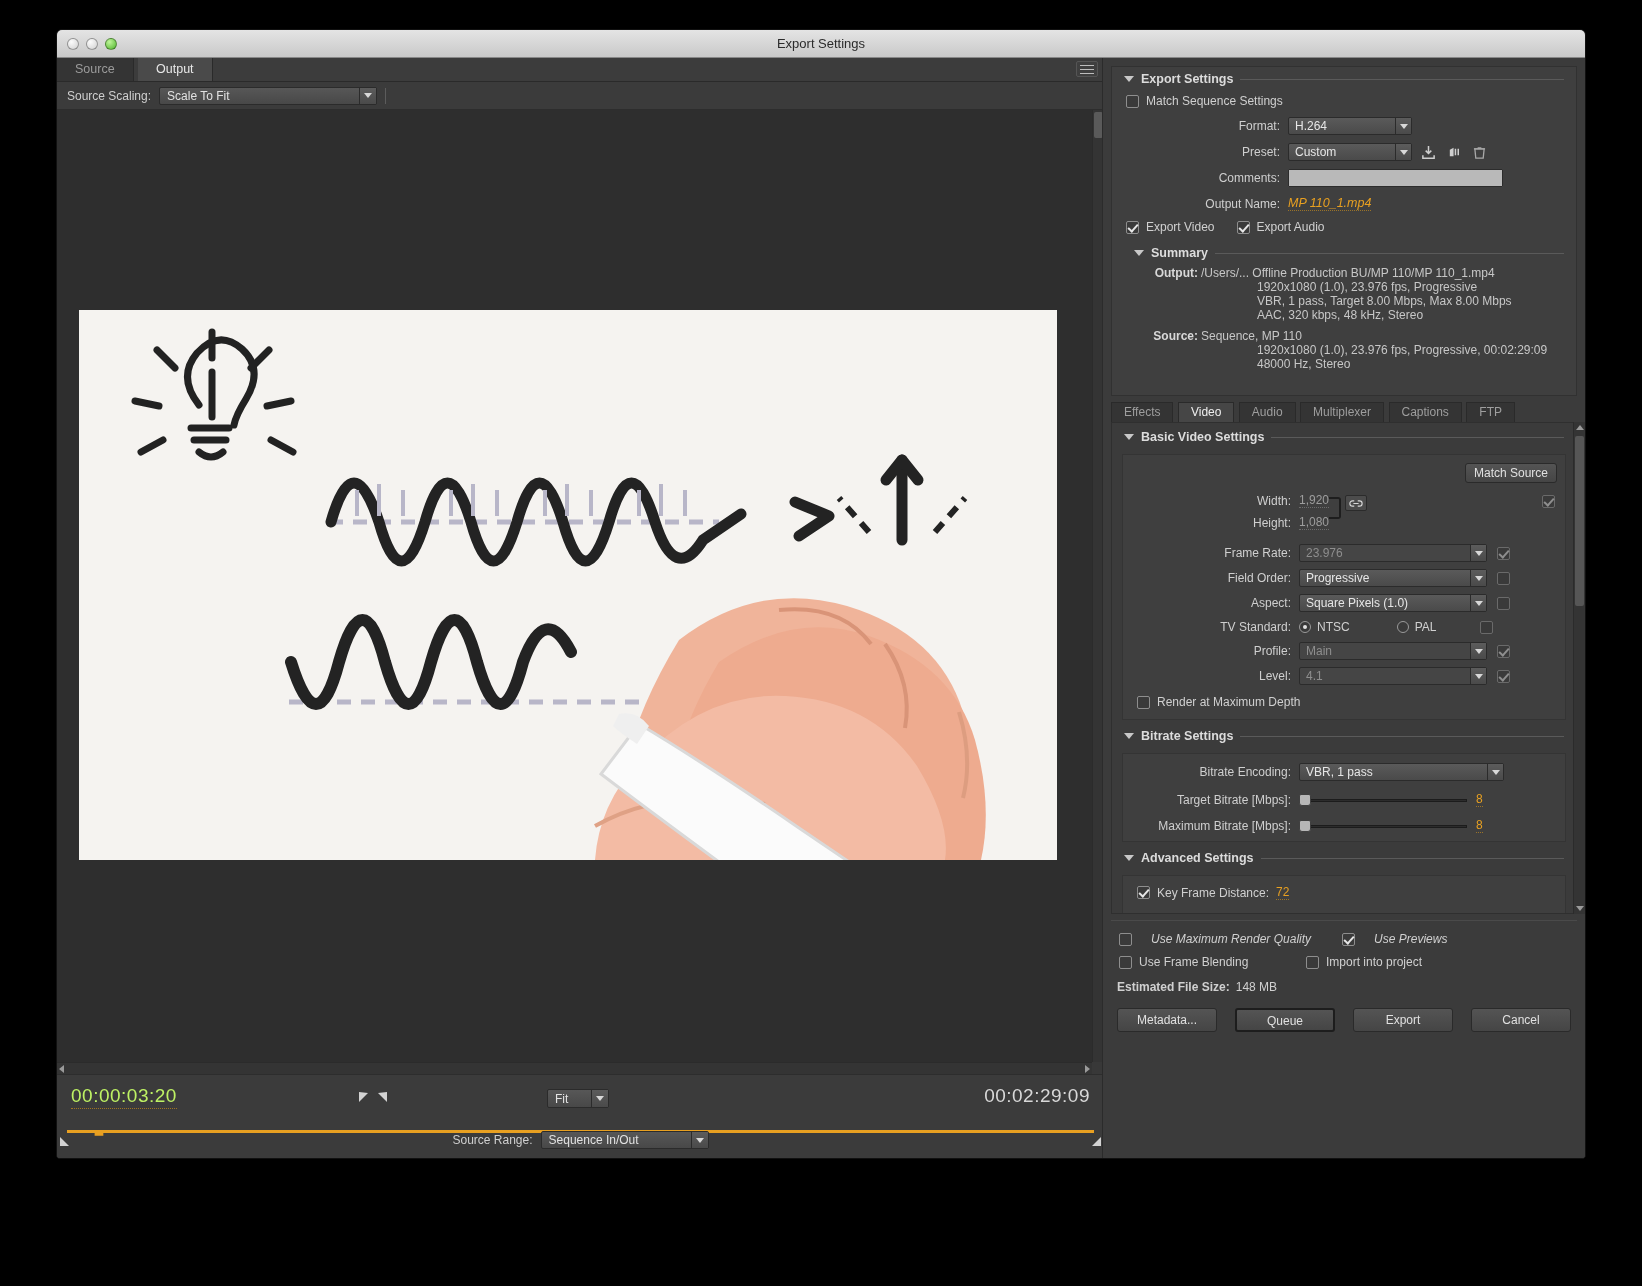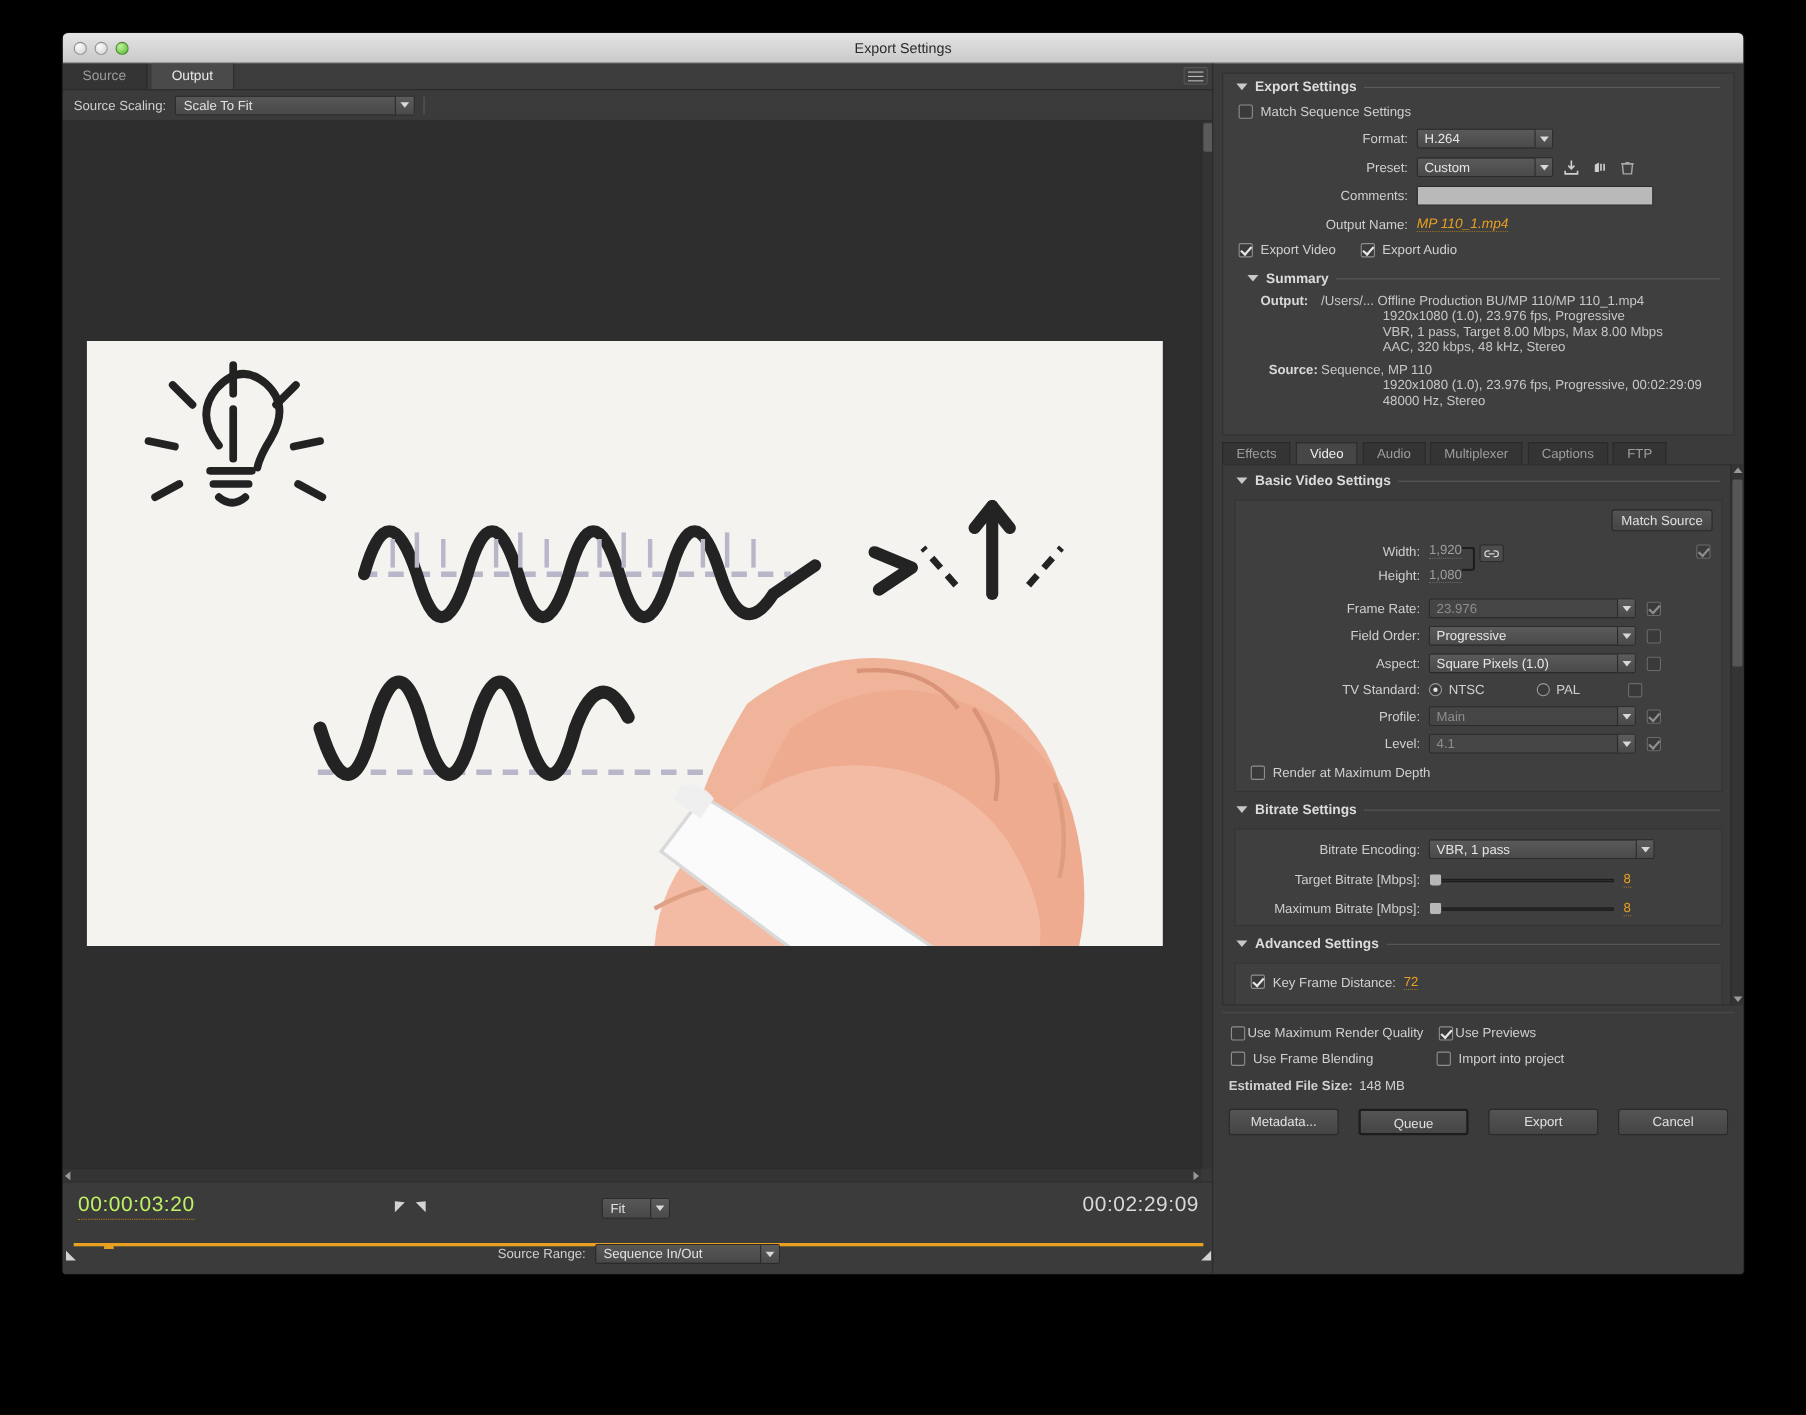--- a/index.html
+++ b/index.html
@@ -426,21 +426,21 @@
           <span>Export Audio</span>
         </div>
 
         <div class="sectionhdr" style="margin-top:7px;padding-left:22px;">
           <span class="tri"></span>
           <span>Summary</span>
           <span class="rule"></span>
         </div>
 
         <div style="display:flex;margin:4px 0 0 34px;">
-          <span class="summary-key" style="width:52px;text-align:left;">Output:</span>
+          <span class="summary-key" style="width:52px;text-align:right;">Output:</span>
           <span style="margin-left:3px;line-height:14px;">
             <span class="summary-val" style="display:block;">/Users/... Offline Production BU/MP 110/MP 110_1.mp4</span>
             <span class="summary-val" style="display:block;margin-left:56px;">1920x1080 (1.0), 23.976 fps, Progressive</span>
             <span class="summary-val" style="display:block;margin-left:56px;">VBR, 1 pass, Target 8.00 Mbps, Max 8.00 Mbps</span>
             <span class="summary-val" style="display:block;margin-left:56px;">AAC, 320 kbps, 48 kHz, Stereo</span>
           </span>
         </div>
 
         <div style="display:flex;margin:7px 0 0 34px;">
           <span class="summary-key" style="width:52px;text-align:right;">Source:</span>
@@ -612,21 +612,21 @@
         </div>
       </div>
 
       <div id="rscroll">
         <div class="thumb"></div>
         <div class="sarrow" style="left:2px;top:3px;border-left:4px solid transparent;border-right:4px solid transparent;border-bottom:5px solid #9a9a9a;border-top:none;"></div>
         <div class="sarrow" style="left:2px;bottom:3px;border-left:4px solid transparent;border-right:4px solid transparent;border-top:5px solid #9a9a9a;border-bottom:none;"></div>
       </div>
 
       <div id="bottomright">
-        <div class="row" style="margin:11px 0 0 8px;gap:2px;">
+        <div class="row" style="margin:11px 0 0 8px;gap:19px;font-style:italic;">
           <span class="chk"></span>
           <span>Use Maximum Render Quality</span>
           <span class="chk on" style="margin-left:12px;"></span>
           <span>Use Previews</span>
         </div>
         <div class="row" style="margin:9px 0 0 8px;gap:7px;">
           <span class="chk"></span>
           <span style="width:160px;">Use Frame Blending</span>
           <span class="chk"></span>
           <span>Import into project</span>

